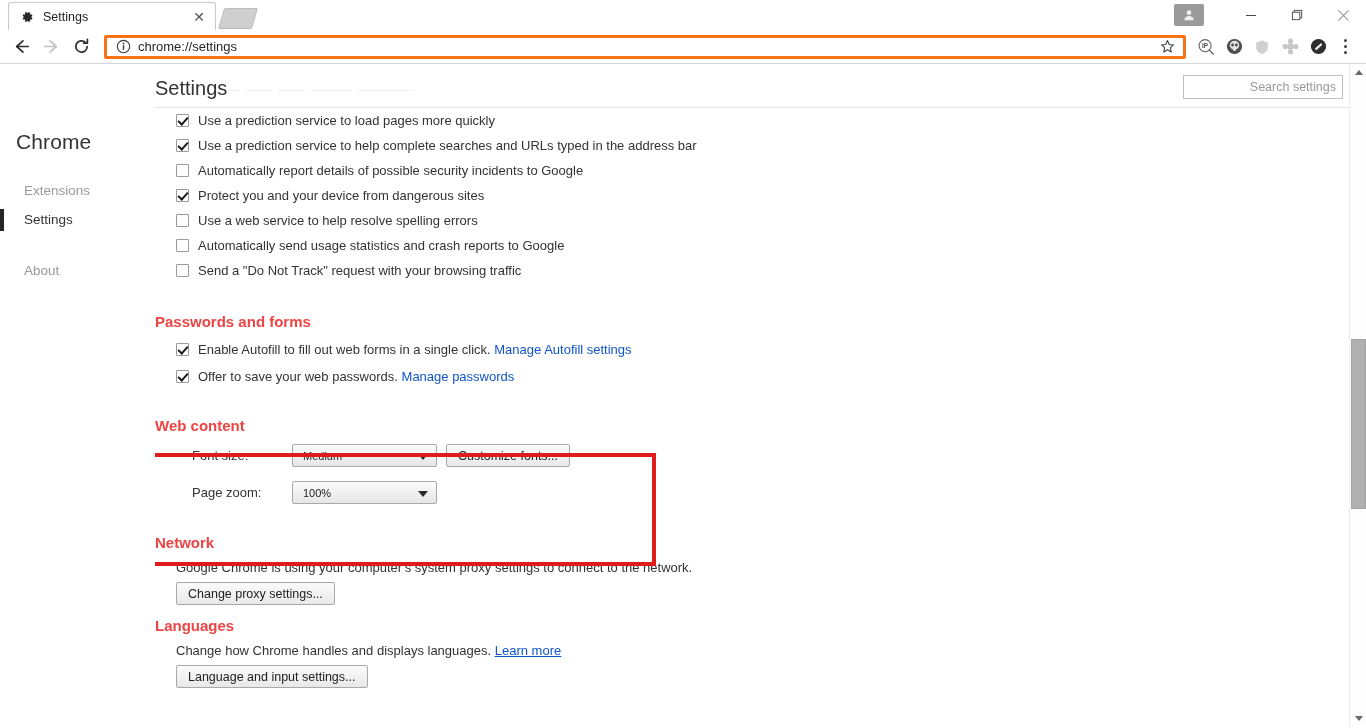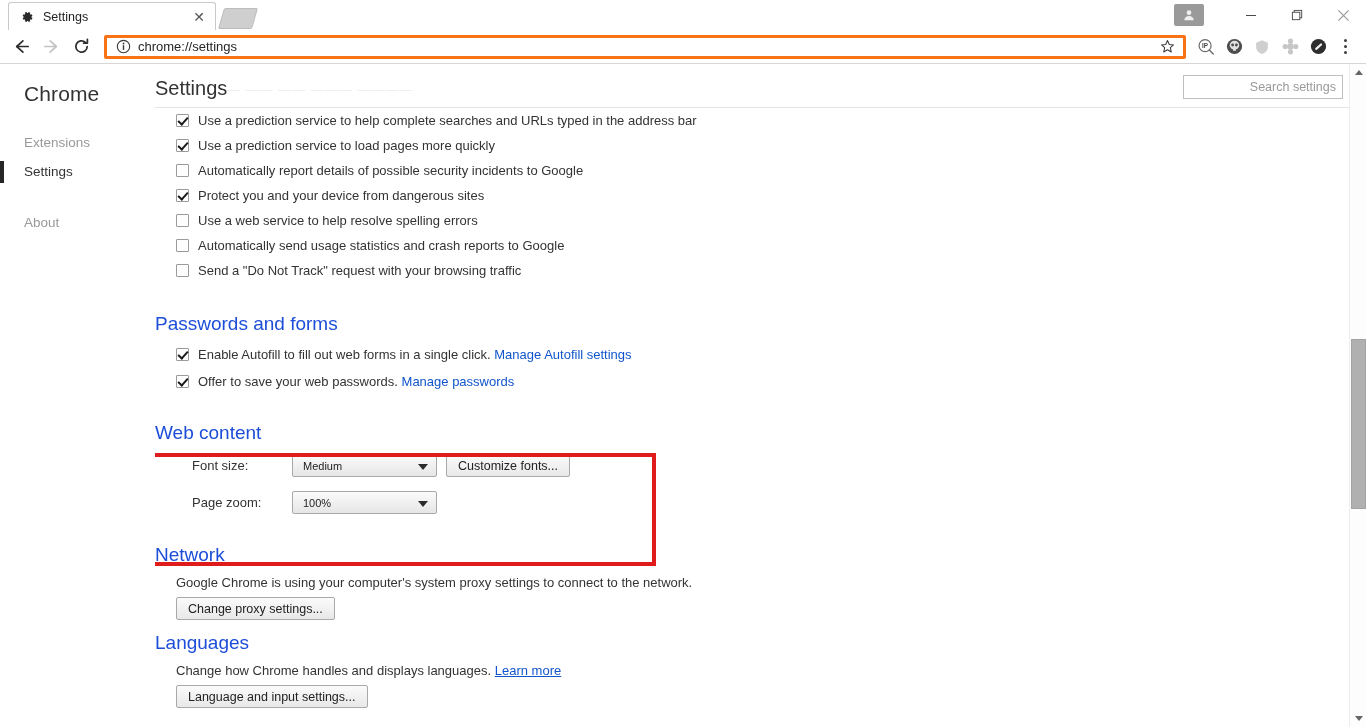--- a/index.html
+++ b/index.html
@@ -113,22 +113,23 @@
   
   .page { position: relative; height: 663px; background: #fff; overflow: hidden; }
 
   .sidebar {
     position: absolute; left: 0; top: 0;
     width: 155px; height: 100%;
     padding-top: 18px;
   }
   .brand {
     font-size: 21px; color: #333; font-weight: 400;
-    padding-left: 24px; margin-bottom: 22px;
+    padding-left: 16px; margin-bottom: 22px;
     letter-spacing: .1px;
+    margin-top: 48px;
   }
   .nav-item {
     position: relative;
     font-size: 13.5px;
     padding: 7px 0 7px 24px;
     color: #999;
   }
   .nav-item.active { color: #333; }
   .nav-item.active::before {
     content: ""; position: absolute; left: 0; top: 4px;
@@ -174,21 +175,21 @@
   .search-box::placeholder { color: #999; }
   .header-rule {
     position: absolute; left: 0; right: 0; bottom: 0;
     height: 1px; background: #e4e4e4;
   }
 
   .scroll-area { position: absolute; left: 0; right: 0; top: 44px; bottom: 0; }
 
   .section { padding: 0; }
   .section-title {
-    font-size: 19px; color: #1d4ed8; font-weight: 400;
+    font-size: 15px; color: #ef4444; font-weight: 700;
     margin: 0 0 6px 0;
   }
   .section-body { padding-left: 21px; }
 
   .chk-row {
     display: flex; align-items: flex-start;
     padding: 5px 0;
   }
   .chk {
     flex: 0 0 13px;
@@ -423,25 +424,25 @@
       <div class="ghost-row">— —— —— ——— ————</div>
       <input class="search-box" type="text" placeholder="Search settings" style="">
       <div class="header-rule"></div>
     </div>
 
     <div class="scroll-area">
 
       <div class="section-body" style="padding-left:21px;">
         <div class="chk-row">
           <span class="chk checked"></span>
+          <span class="chk-label">Use a prediction service to load pages more quickly</span>
+        </div>
+        <div class="chk-row">
+          <span class="chk checked"></span>
           <span class="chk-label">Use a prediction service to help complete searches and URLs typed in the address bar</span>
-        </div>
-        <div class="chk-row">
-          <span class="chk checked"></span>
-          <span class="chk-label">Use a prediction service to load pages more quickly</span>
         </div>
         <div class="chk-row">
           <span class="chk"></span>
           <span class="chk-label">Automatically report details of possible security incidents to Google</span>
         </div>
         <div class="chk-row">
           <span class="chk checked"></span>
           <span class="chk-label">Protect you and your device from dangerous sites</span>
         </div>
         <div class="chk-row">

